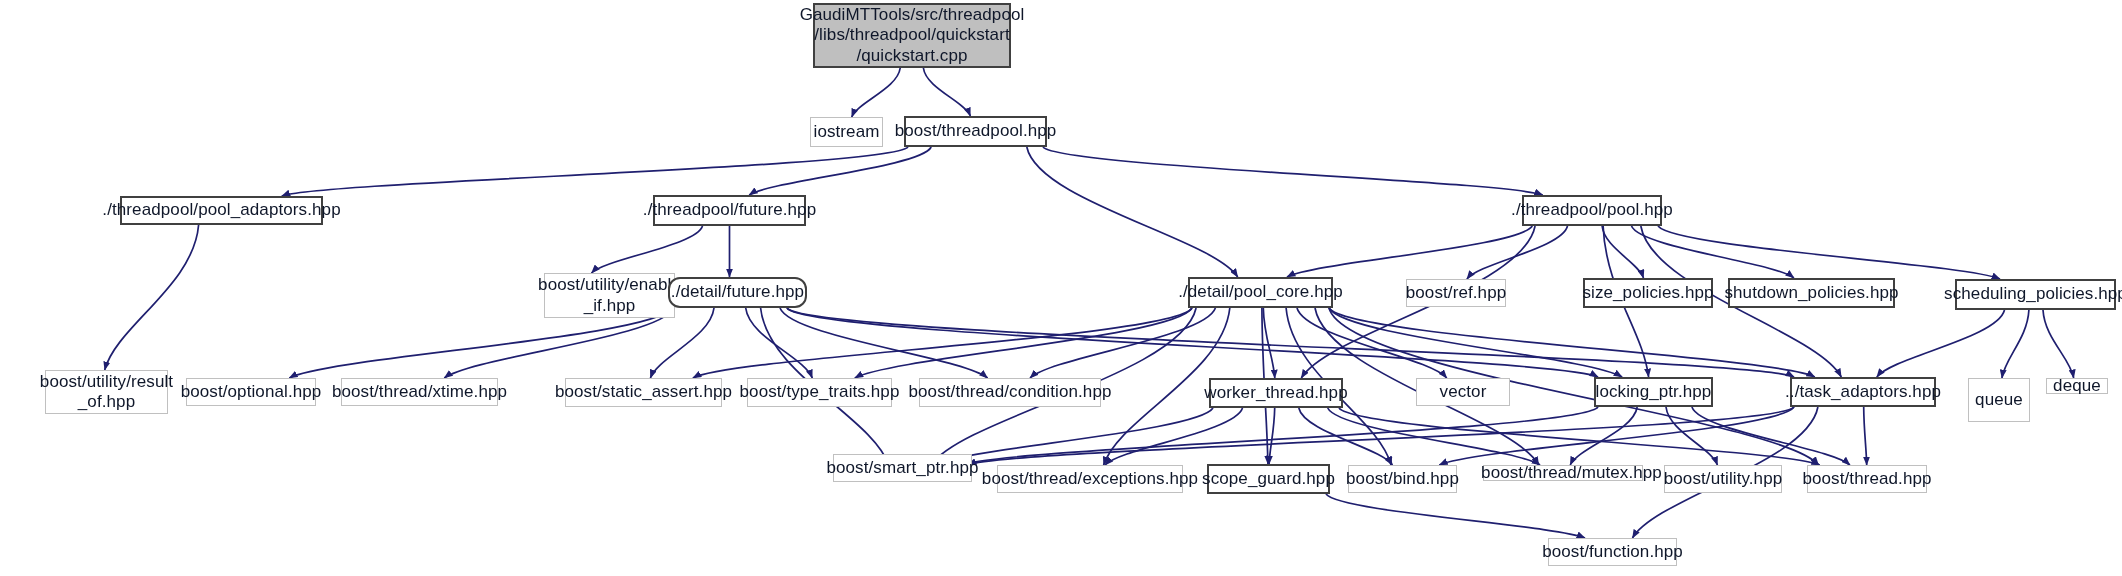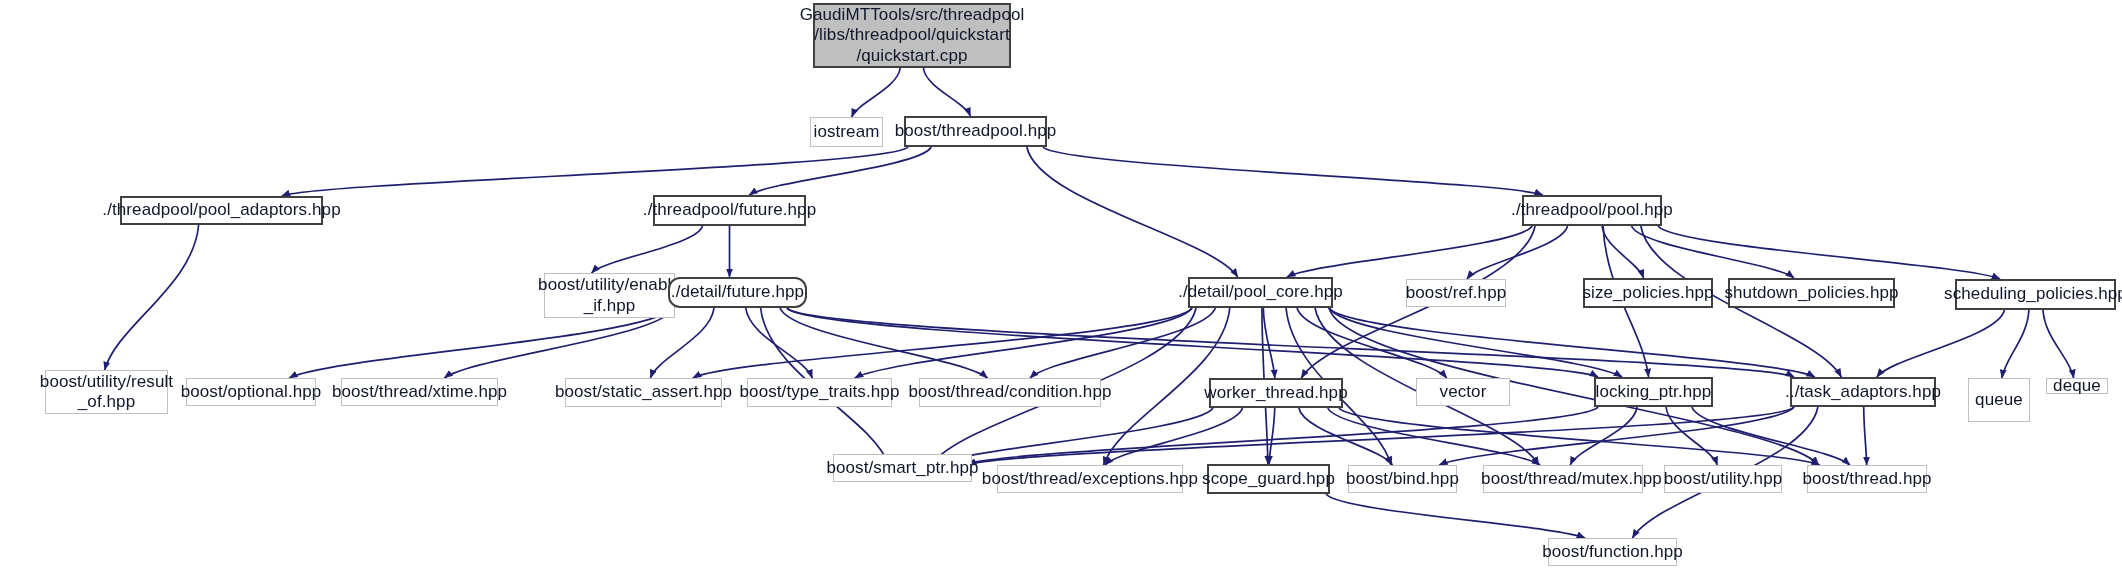--- a/index.html
+++ b/index.html
@@ -126,17 +126,17 @@
     <div class="node strong" style="left: 1209px; top: 378px; width: 134px; height: 30px;">worker_thread.hpp</div>
     <div class="node" style="left: 1416px; top: 378px; width: 94px; height: 28px;">vector</div>
     <div class="node strong" style="left: 1594px; top: 377px; width: 119px; height: 30px;">locking_ptr.hpp</div>
     <div class="node strong" style="left: 1790px; top: 377px; width: 146px; height: 30px; text-align: center;">../task_adaptors.hpp</div>
     <div class="node" style="left: 1968px; top: 378px; width: 62px; height: 44px;">queue</div>
     <div class="node" style="left: 2046px; top: 378px; width: 62px; height: 16px;">deque</div>
     <div class="node" style="left: 833px; top: 454px; width: 139px; height: 28px;">boost/smart_ptr.hpp</div>
     <div class="node" style="left: 997px; top: 465px; width: 186px; height: 28px;">boost/thread/exceptions.hpp</div>
     <div class="node strong" style="left: 1207px; top: 464px; width: 123px; height: 30px;">scope_guard.hpp</div>
     <div class="node" style="left: 1348px; top: 465px; width: 109px; height: 28px;">boost/bind.hpp</div>
-    <div class="node" style="left: 1483px; top: 465px; width: 160px; height: 28px; padding-left: 17px;">boost/thread/mutex.hpp</div>
+    <div class="node" style="left: 1483px; top: 465px; width: 160px; height: 16px; padding-left: 17px;">boost/thread/mutex.hpp</div>
     <div class="node" style="left: 1664px; top: 465px; width: 118px; height: 28px;">boost/utility.hpp</div>
     <div class="node" style="left: 1807px; top: 465px; width: 120px; height: 28px;">boost/thread.hpp</div>
     <div class="node" style="left: 1548px; top: 538px; width: 129px; height: 28px;">boost/function.hpp</div>
   </div>
 
 </body></html>

